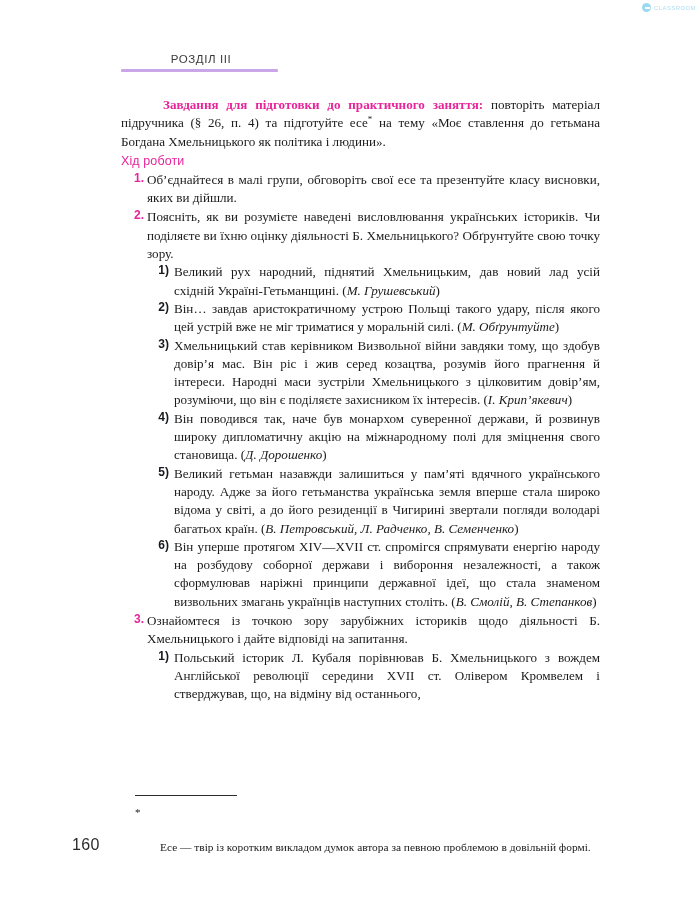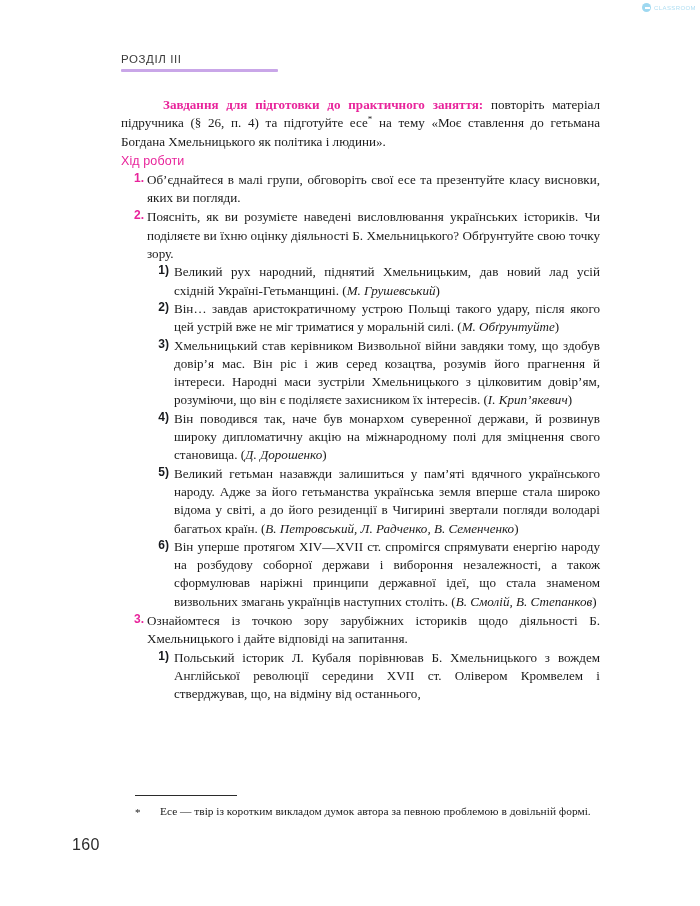--- a/index.html
+++ b/index.html
@@ -55,20 +55,21 @@
     color: #4ab4e2;
     white-space: nowrap;
   }
 
   
   .running-head {
     position: absolute;
     left: 121px;
     top: 52px;
     width: 160px;
+    text-align: center;
   }
   .running-head .rh-title {
     font-family: "Liberation Sans", sans-serif;
     font-size: 11.5px;
     letter-spacing: 0.6px;
     color: #3b3b3b;
     line-height: 14px;
   }
   .running-head .rh-rule {
     margin-top: 3px;
@@ -196,20 +197,21 @@
   .footnote .fn-mark {
     position: absolute;
     left: 0;
     top: 1px;
     width: 12px;
     font-size: 11px;
   }
   .footnote .fn-body {
     display: block;
     padding-left: 25px;
+    margin-top: 36px;
   }
 
   
   .folio {
     position: absolute;
     left: 72px;
     top: 836px;
     font-family: "Liberation Sans", sans-serif;
     font-size: 16px;
     color: #2b2b2b;
@@ -234,21 +236,21 @@
   <div class="column">
 
     <p class="body-text intro"><span class="lead">Завдання для підготовки до практичного заняття:</span><span> повторіть матеріал підручника (§ 26, п. 4) та підготуйте есе</span><sup class="fn">*</sup><span> на тему «Моє ставлення до гетьмана Богдана Хмельницького як політика і людини».</span></p>
 
     <div class="section-head">Хід роботи</div>
 
     <ol class="lvl1">
 
       <li>
         <span class="marker">1.</span>
-        <div class="body-text">Об’єднайтеся в малі групи, обговоріть свої есе та презентуйте класу висновки, яких ви погляди.</div>
+        <div class="body-text">Об’єднайтеся в малі групи, обговоріть свої есе та презентуйте класу висновки, яких ви дійшли.</div>
       </li>
 
       <li>
         <span class="marker">2.</span>
         <div class="body-text">Поясніть, як ви розумієте наведені висловлювання українських істориків. Чи поділяєте ви їхню оцінку діяльності Б. Хмельницького? Обґрунтуйте свою точку зору.</div>
         <ol class="lvl2">
           <li>
             <span class="marker">1)</span>
             <div class="body-text"><span>Великий рух народний, піднятий Хмельницьким, дав новий лад усій східній Україні-Гетьманщині. (</span><span class="attrib">М. Грушевський</span><span>)</span></div>
           </li>

